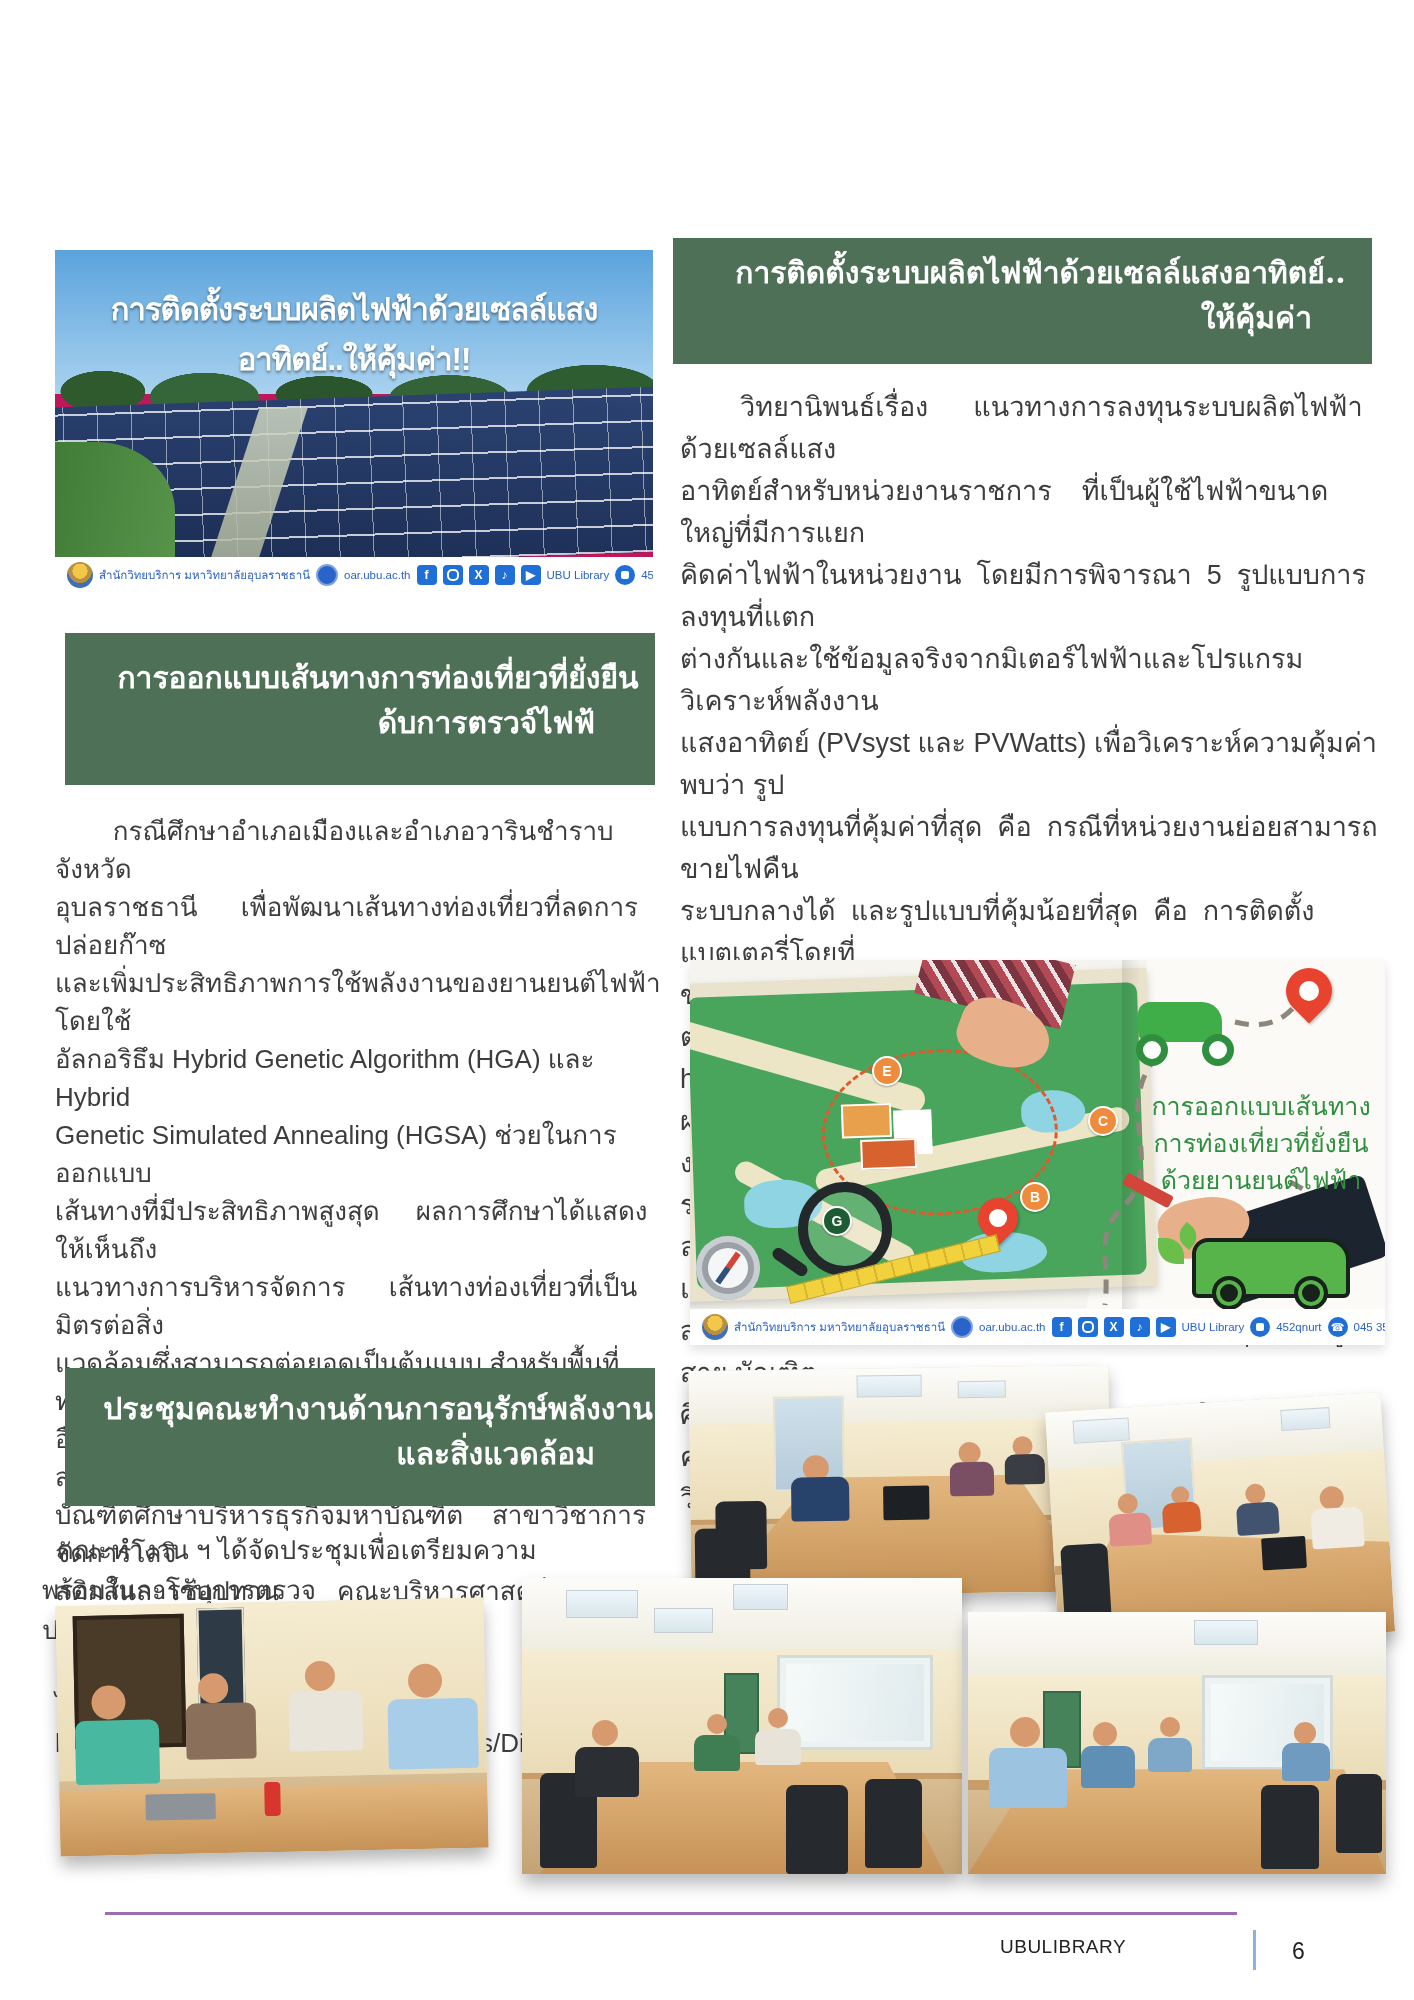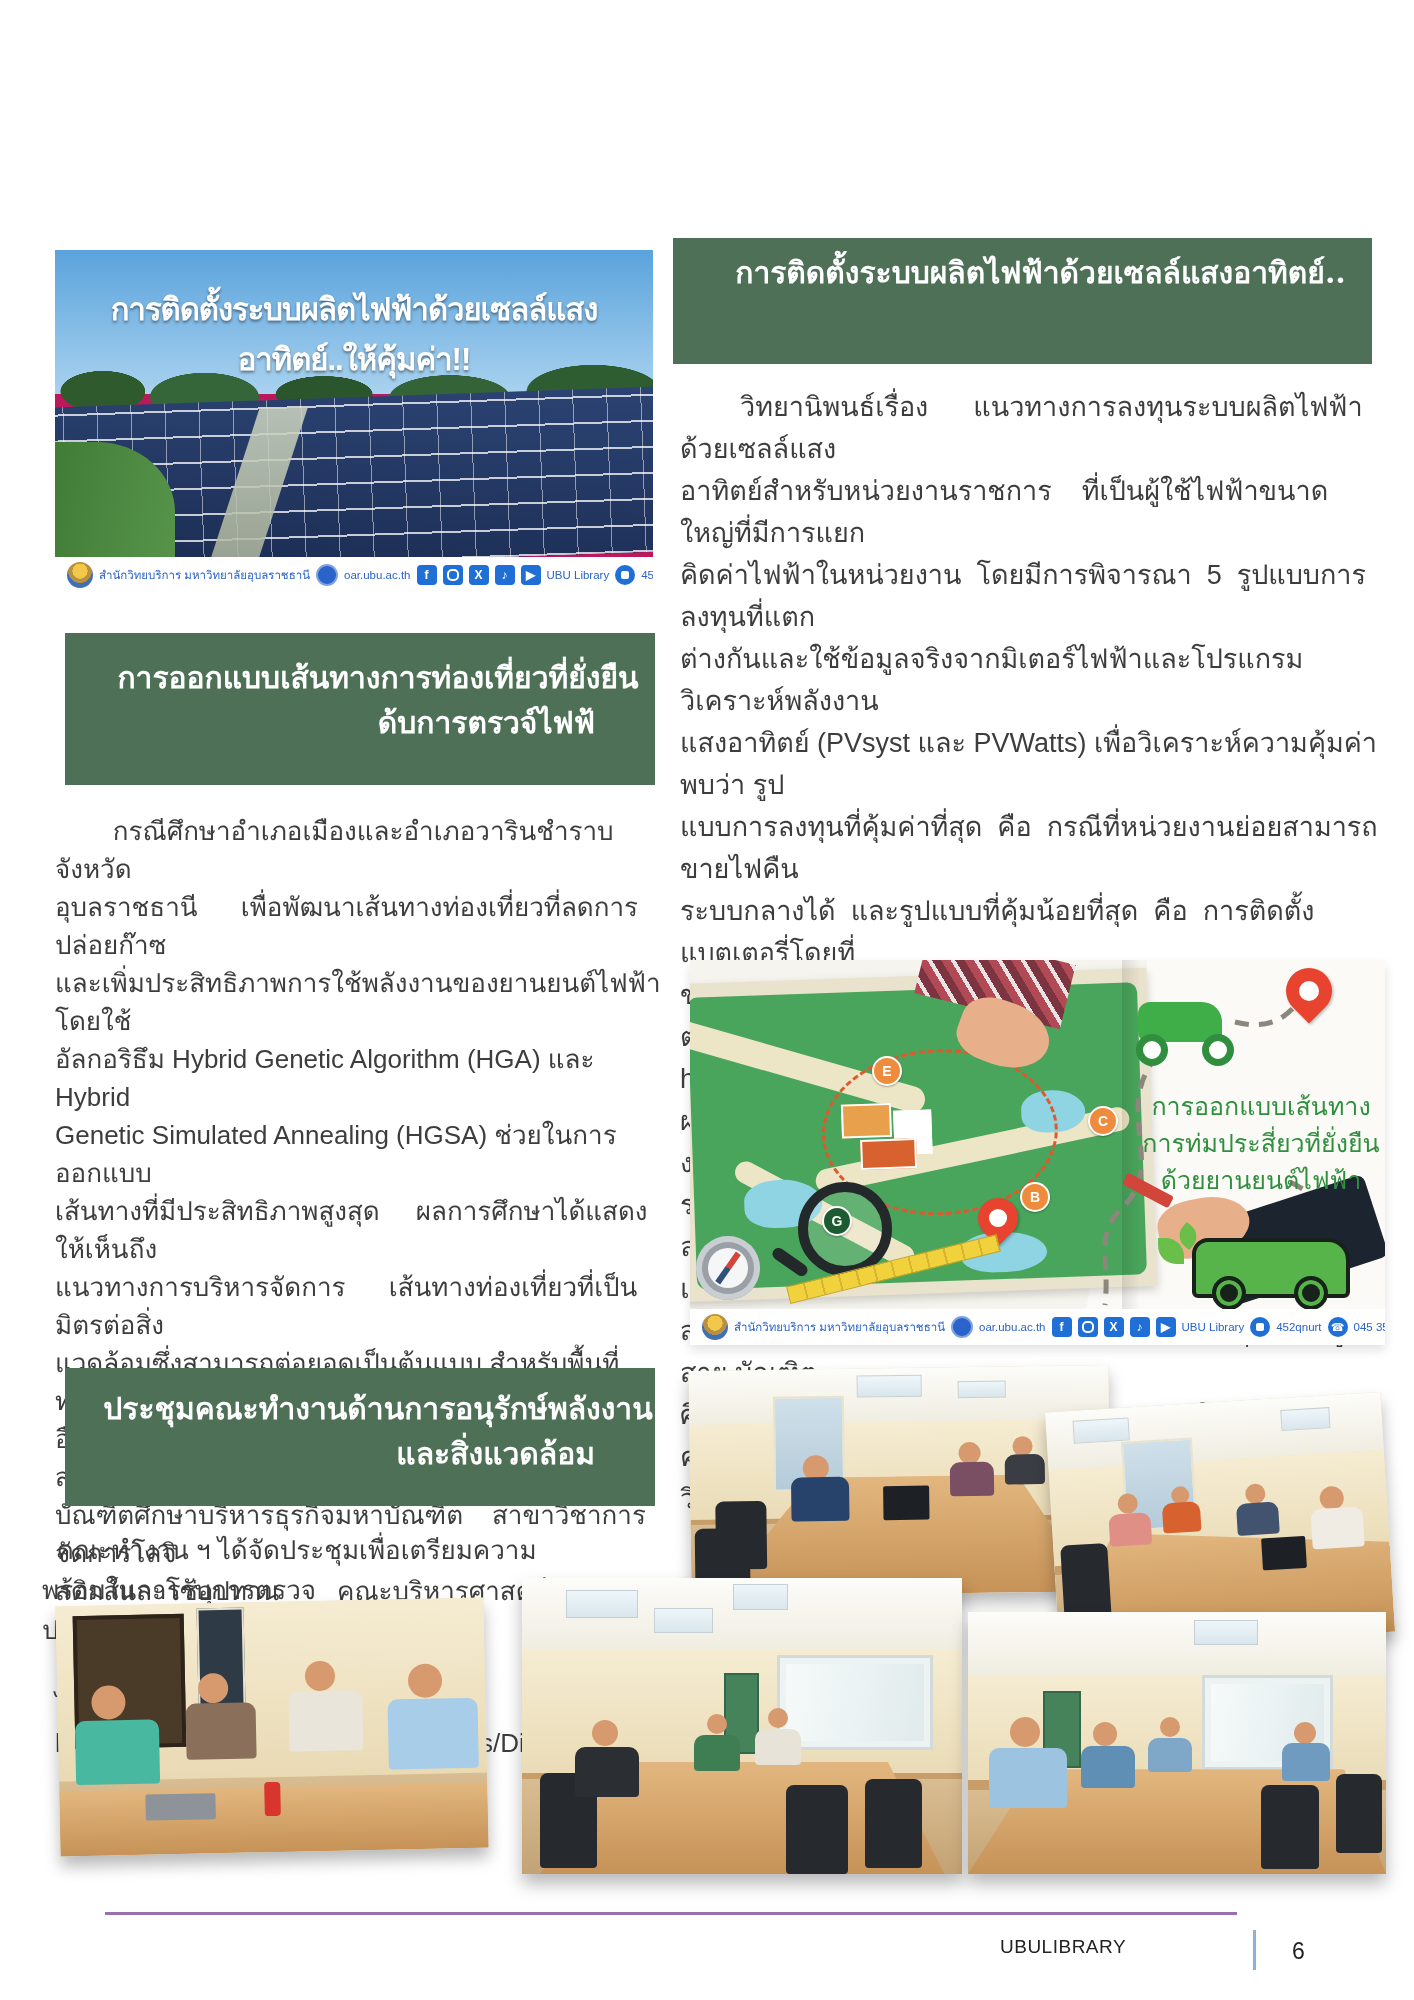--- a/index.html
+++ b/index.html
@@ -146,20 +146,21 @@
       <span class="sq">▶</span>
       <span>UBU Library</span>
       <span class="circ bub"></span>
       <span>452qnurt</span>
 
     </div>
   </section>
 
   <header class="banner" style="left:673px;top:238px;width:699px;height:114px;padding-top:12px;">
     <div class="l1">การติดตั้งระบบผลิตไฟฟ้าด้วยเซลล์แสงอาทิตย์..</div>
+    <div class="l2">ให้คุ้มค่า</div>
   </header>
   <div class="para p-right">        วิทยานิพนธ์เรื่อง      แนวทางการลงทุนระบบผลิตไฟฟ้าด้วยเซลล์แสง
 อาทิตย์สำหรับหน่วยงานราชการ    ที่เป็นผู้ใช้ไฟฟ้าขนาดใหญ่ที่มีการแยก
 คิดค่าไฟฟ้าในหน่วยงาน  โดยมีการพิจารณา  5  รูปแบบการลงทุนที่แตก
 ต่างกันและใช้ข้อมูลจริงจากมิเตอร์ไฟฟ้าและโปรแกรมวิเคราะห์พลังงาน
 แสงอาทิตย์ (PVsyst และ PVWatts) เพื่อวิเคราะห์ความคุ้มค่า พบว่า รูป
 แบบการลงทุนที่คุ้มค่าที่สุด  คือ  กรณีที่หน่วยงานย่อยสามารถขายไฟคืน
 ระบบกลางได้  และรูปแบบที่คุ้มน้อยที่สุด  คือ  การติดตั้งแบตเตอรี่โดยที่
 ขายไฟคืนไม่ได้                                                              อ่านต่อ
 https://esanpedia.oar.ubu.ac.th/.../files/Supanida_Poo.pdf   ผล
@@ -207,21 +208,21 @@
 
     <div class="pin" style="left:288px;top:238px;width:40px;height:40px;"></div>
     <div class="pin" style="left:596px;top:8px;width:46px;height:46px;"></div>
 
     <div class="scooter-body" style="left:448px;top:42px;width:84px;height:40px;"></div>
     <div class="wheel" style="left:446px;top:74px;width:18px;height:18px;"></div>
     <div class="wheel" style="left:512px;top:74px;width:18px;height:18px;"></div>
 
     <div class="illus-caption">
       <div>การออกแบบเส้นทาง</div>
-      <div>การท่มประสี่ยวที่ยั่งยืน</div>
+      <div>การท่องเที่ยวที่ยั่งยืน</div>
       <div>ด้วยยานยนต์ไฟฟ้า</div>
     </div>
 
     <div class="leaf" style="left:468px;top:278px;width:26px;height:26px;"></div>
     <div class="leaf" style="left:488px;top:266px;width:20px;height:20px;transform:rotate(40deg);"></div>
     <div class="car" style="left:502px;top:278px;width:150px;height:52px;"></div>
     <div class="car-wheel" style="left:522px;top:316px;width:26px;height:26px;"></div>
     <div class="car-wheel" style="left:604px;top:316px;width:26px;height:26px;"></div>
 
     <div class="compass" style="left:6px;top:276px;">

